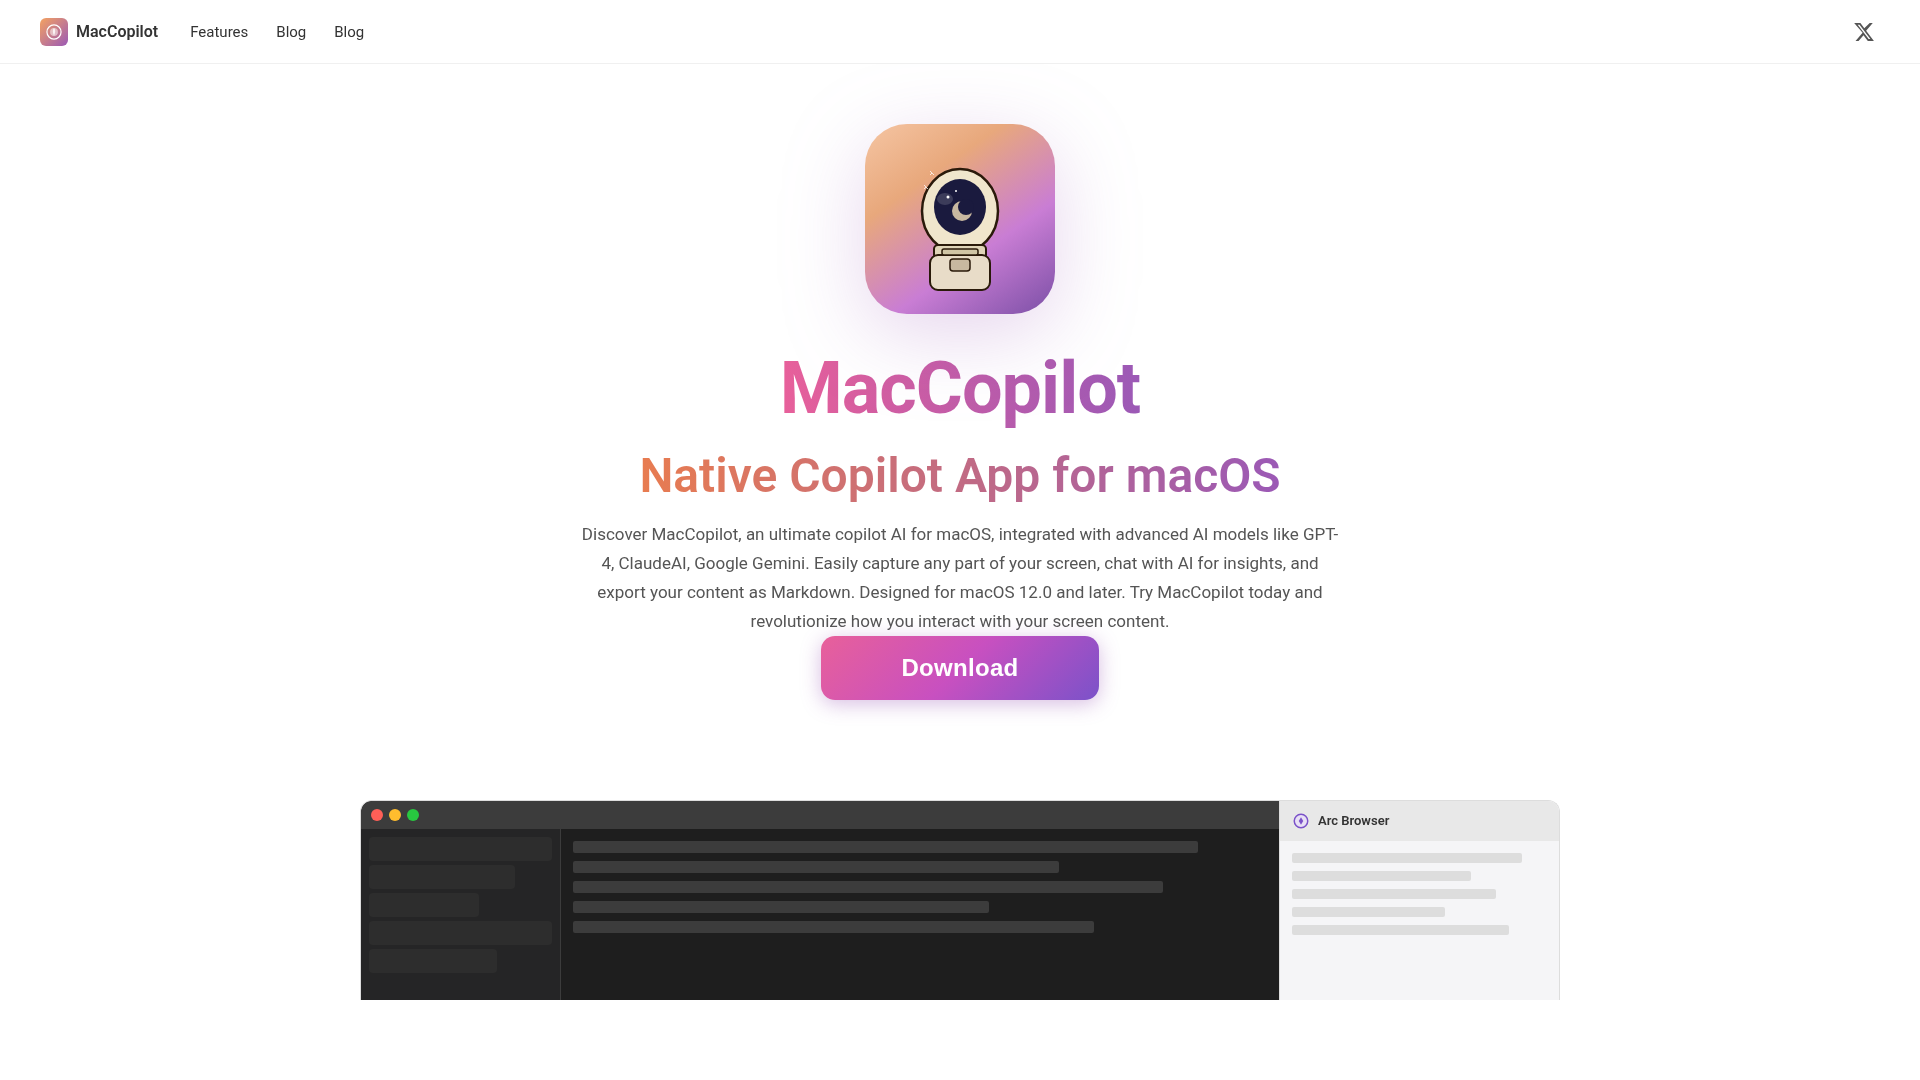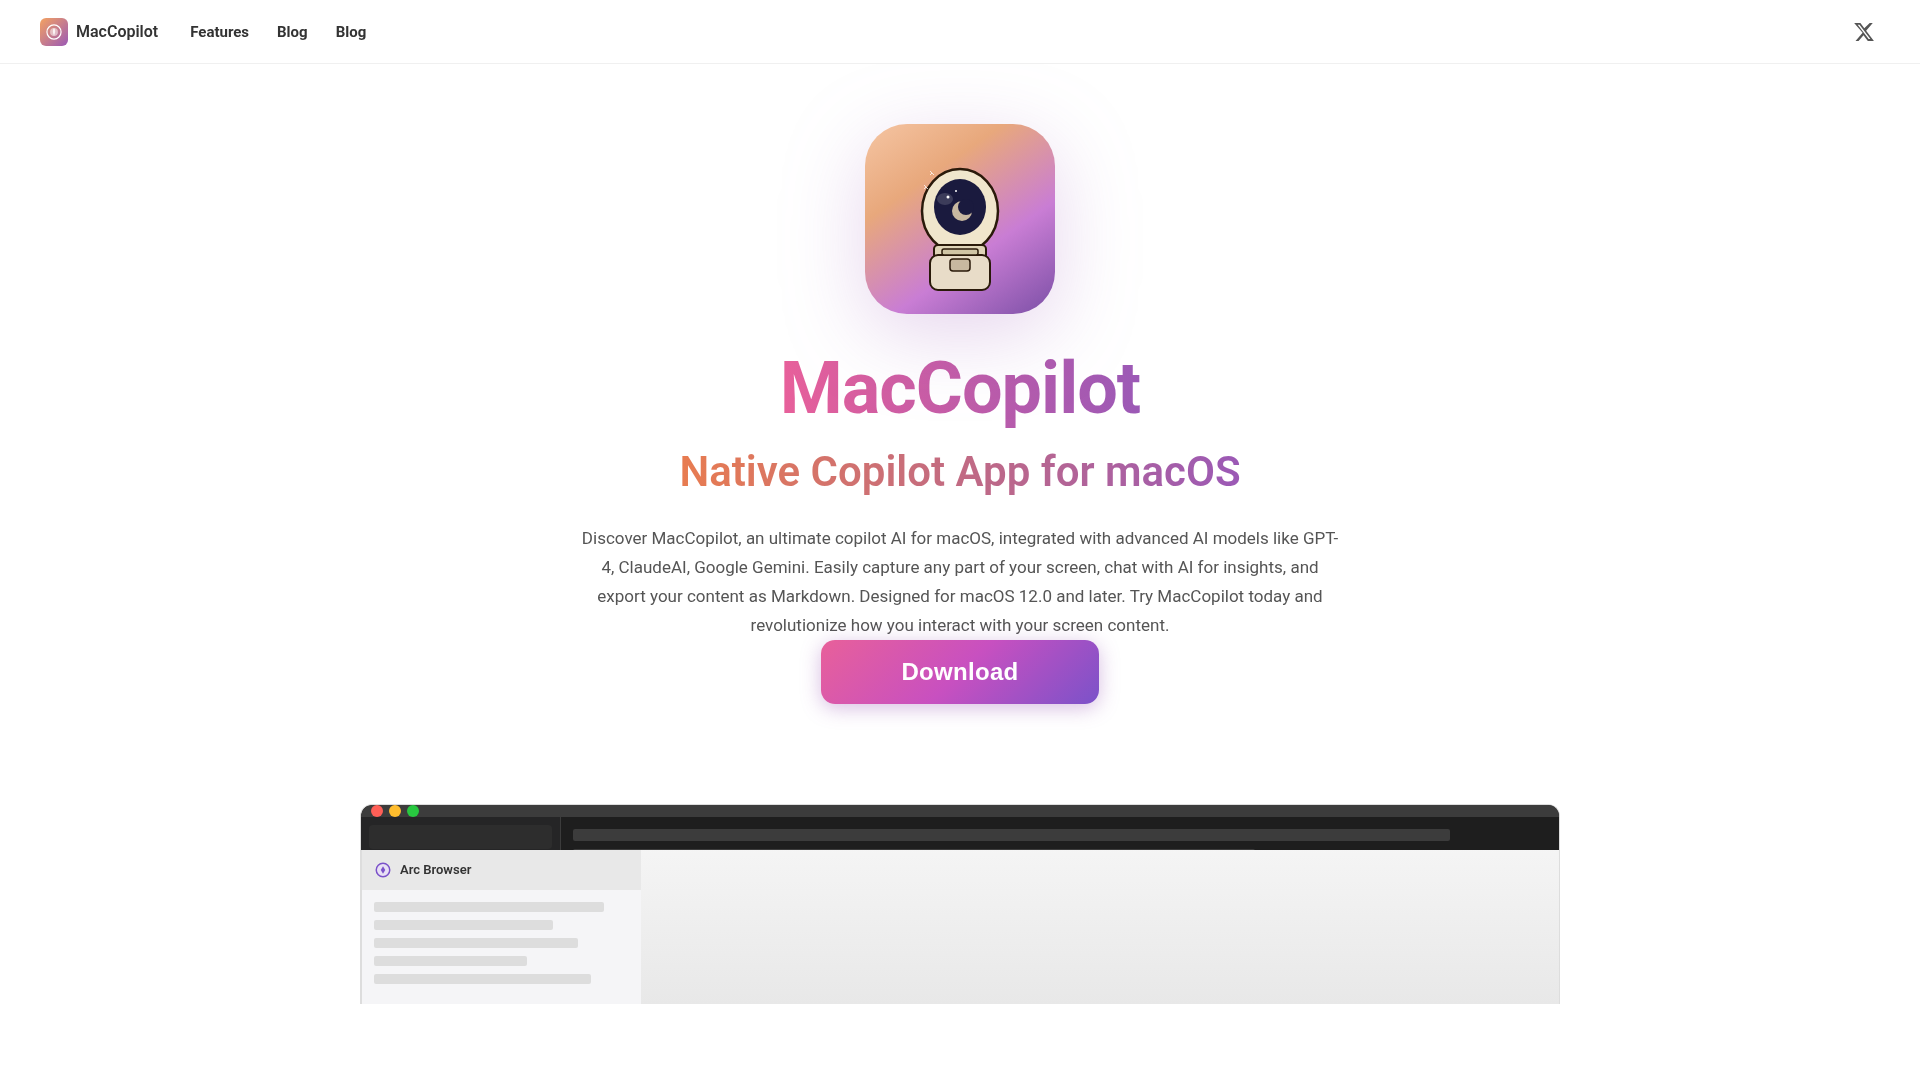--- a/index.html
+++ b/index.html
@@ -65,21 +65,21 @@
     .nav-links {
       display: flex;
       align-items: center;
       gap: 28px;
     }
 
     .nav-link {
       text-decoration: none;
       color: #333;
       font-size: 15px;
-      font-weight: 700;
+      font-weight: 400;
       cursor: pointer;
       text-align: right;
     }
 
     .nav-twitter-icon {
       width: 32px;
       height: 32px;
       display: flex;
       align-items: center;
       justify-content: center;
@@ -124,27 +124,27 @@
       font-weight: 700;
       background: linear-gradient(90deg, #e8609a, #9b59b6);
       -webkit-background-clip: text;
       -webkit-text-fill-color: transparent;
       background-clip: text;
       margin-bottom: 16px;
       letter-spacing: -1px;
     }
 
     .hero-subtitle {
-      font-size: 42px;
+      font-size: 48px;
       font-weight: 600;
       background: linear-gradient(90deg, #e87c50, #9b59b6);
       -webkit-background-clip: text;
       -webkit-text-fill-color: transparent;
       background-clip: text;
-      margin-bottom: 28px;
+      margin-bottom: 16px;
     }
 
     .hero-description {
       font-size: 17px;
       line-height: 1.7;
       color: #555;
       max-width: 760px;
     }
 
     .download-btn {
@@ -180,21 +180,20 @@
       overflow: hidden;
       position: relative;
       display: flex;
       align-items: flex-start;
     }
 
     .screenshot-inner {
       width: 100%;
       height: 100%;
       display: flex;
-      flex-direction: column;
     }
 
     
     .screenshot-browser {
       flex: 1;
       background: #2c2c2c;
       border-radius: 10px 0 0 0;
       overflow: hidden;
       display: flex;
       flex-direction: column;

